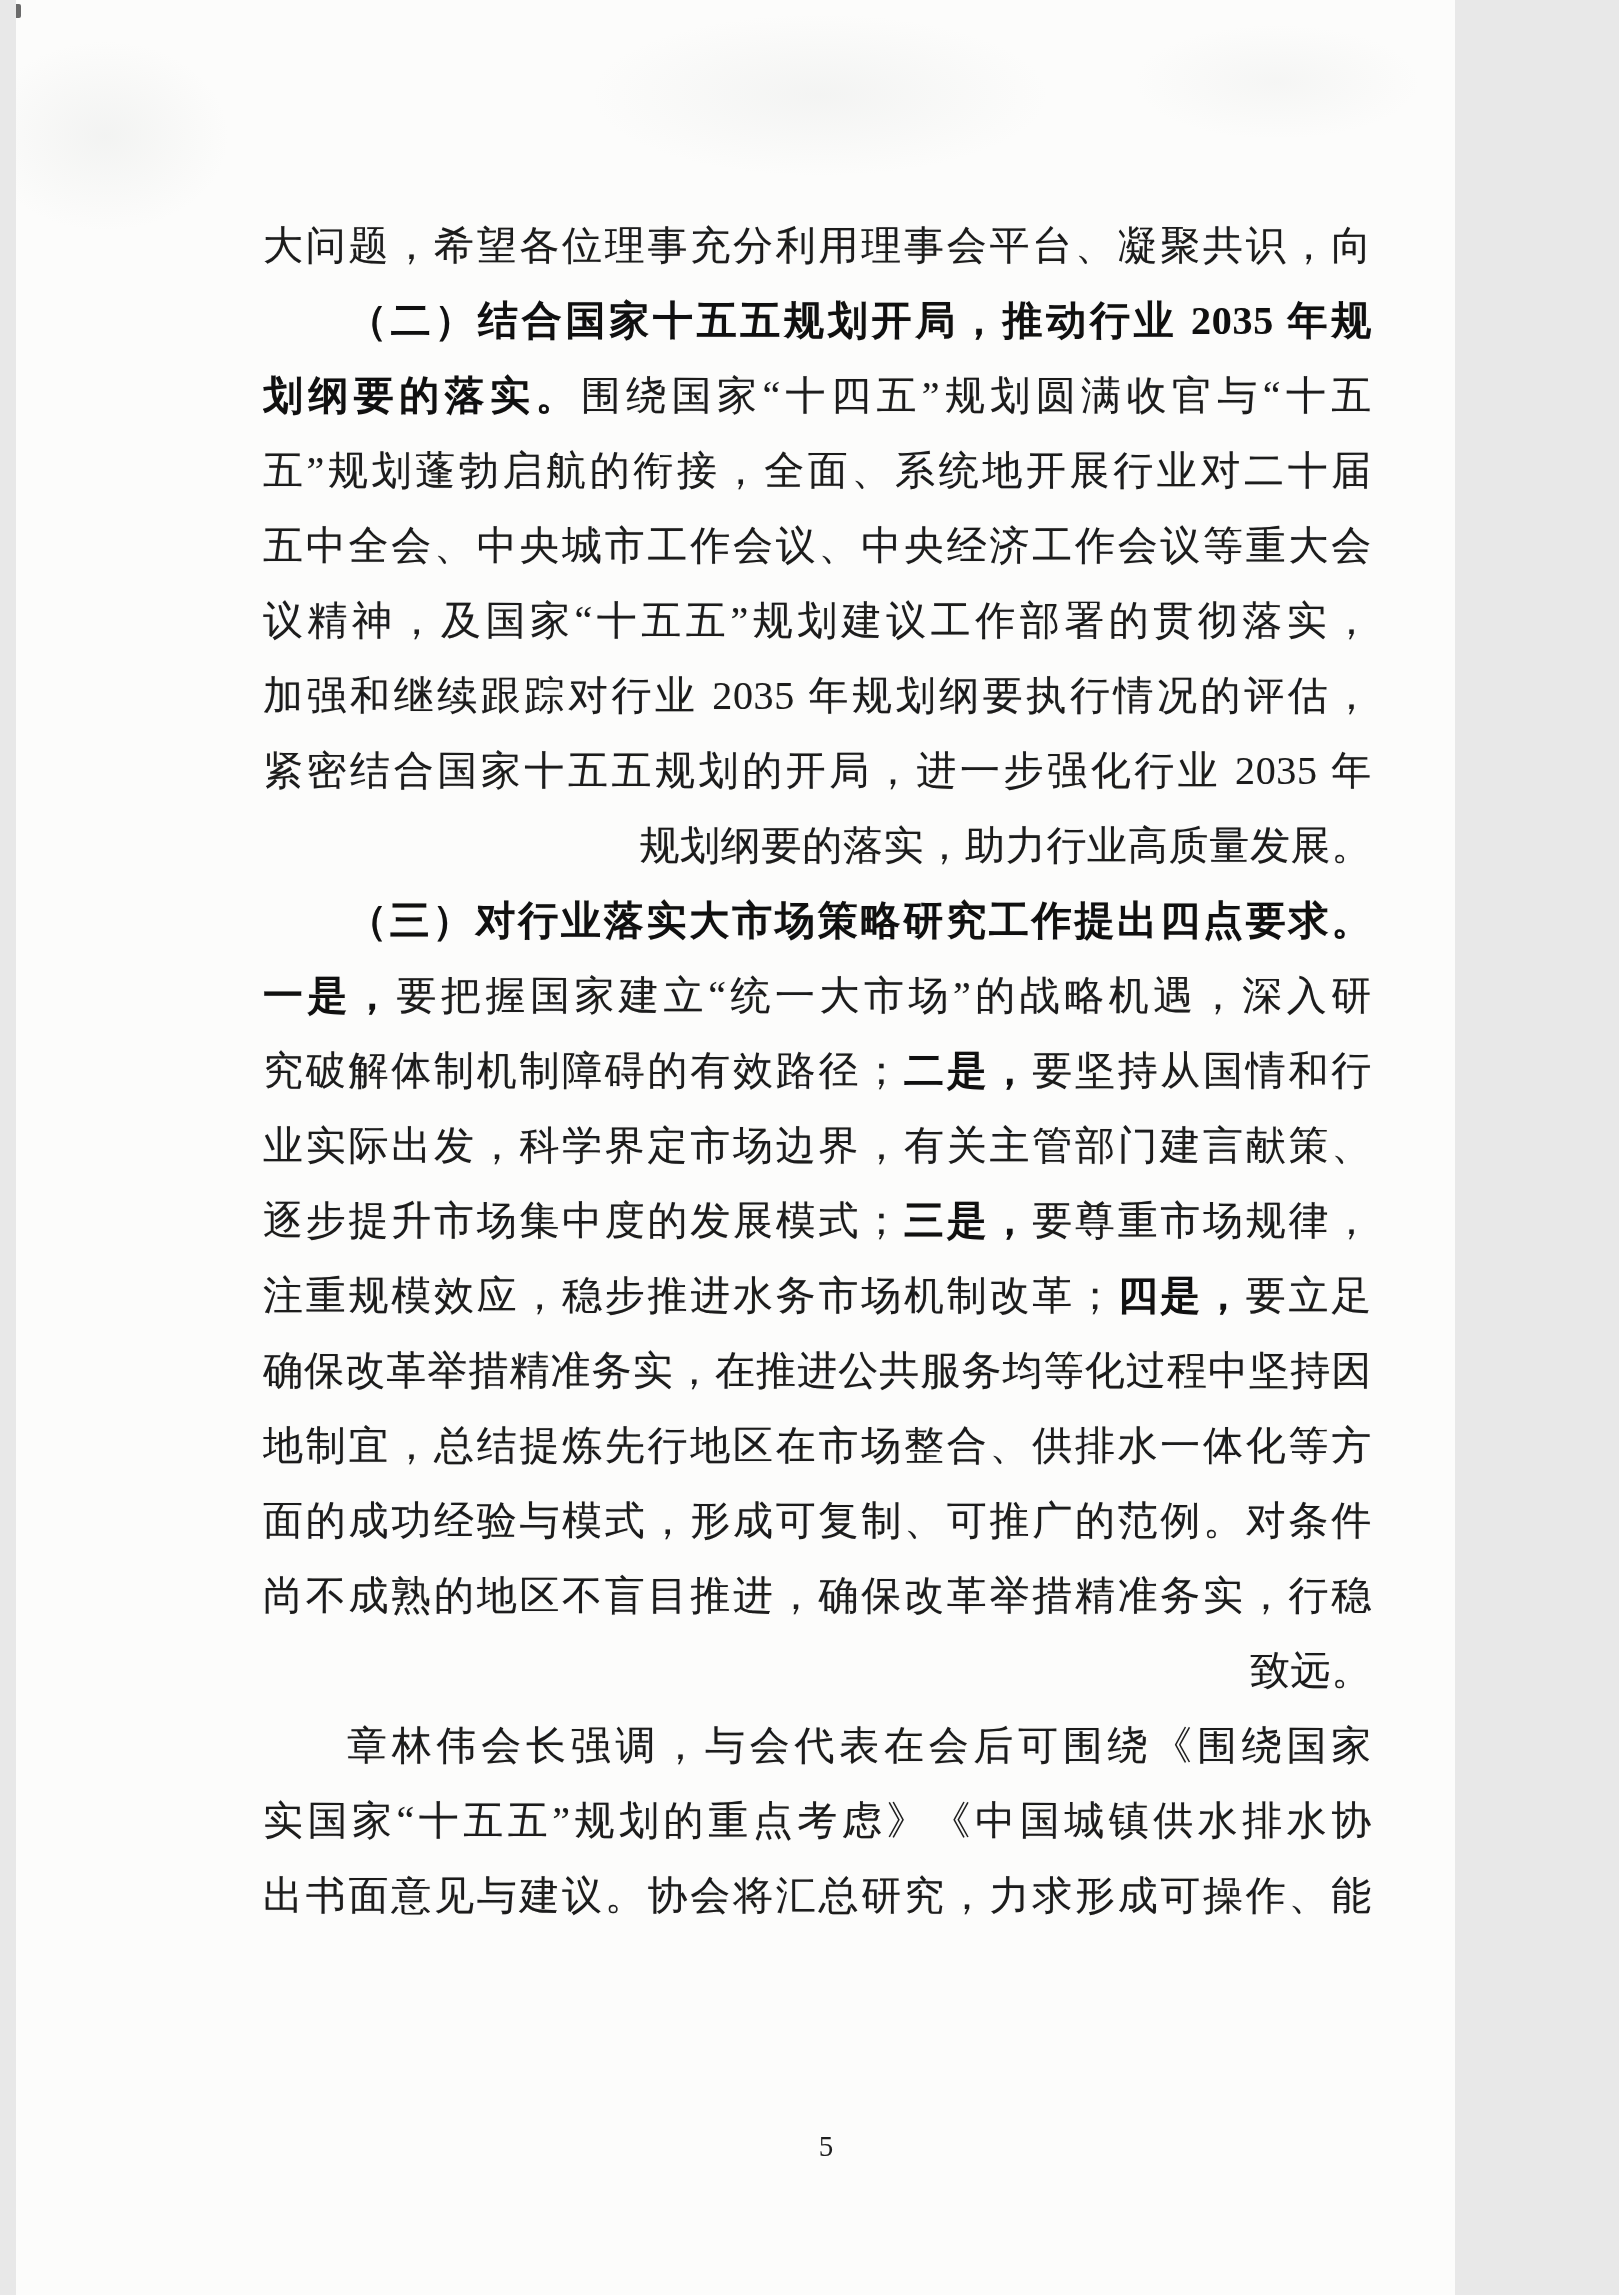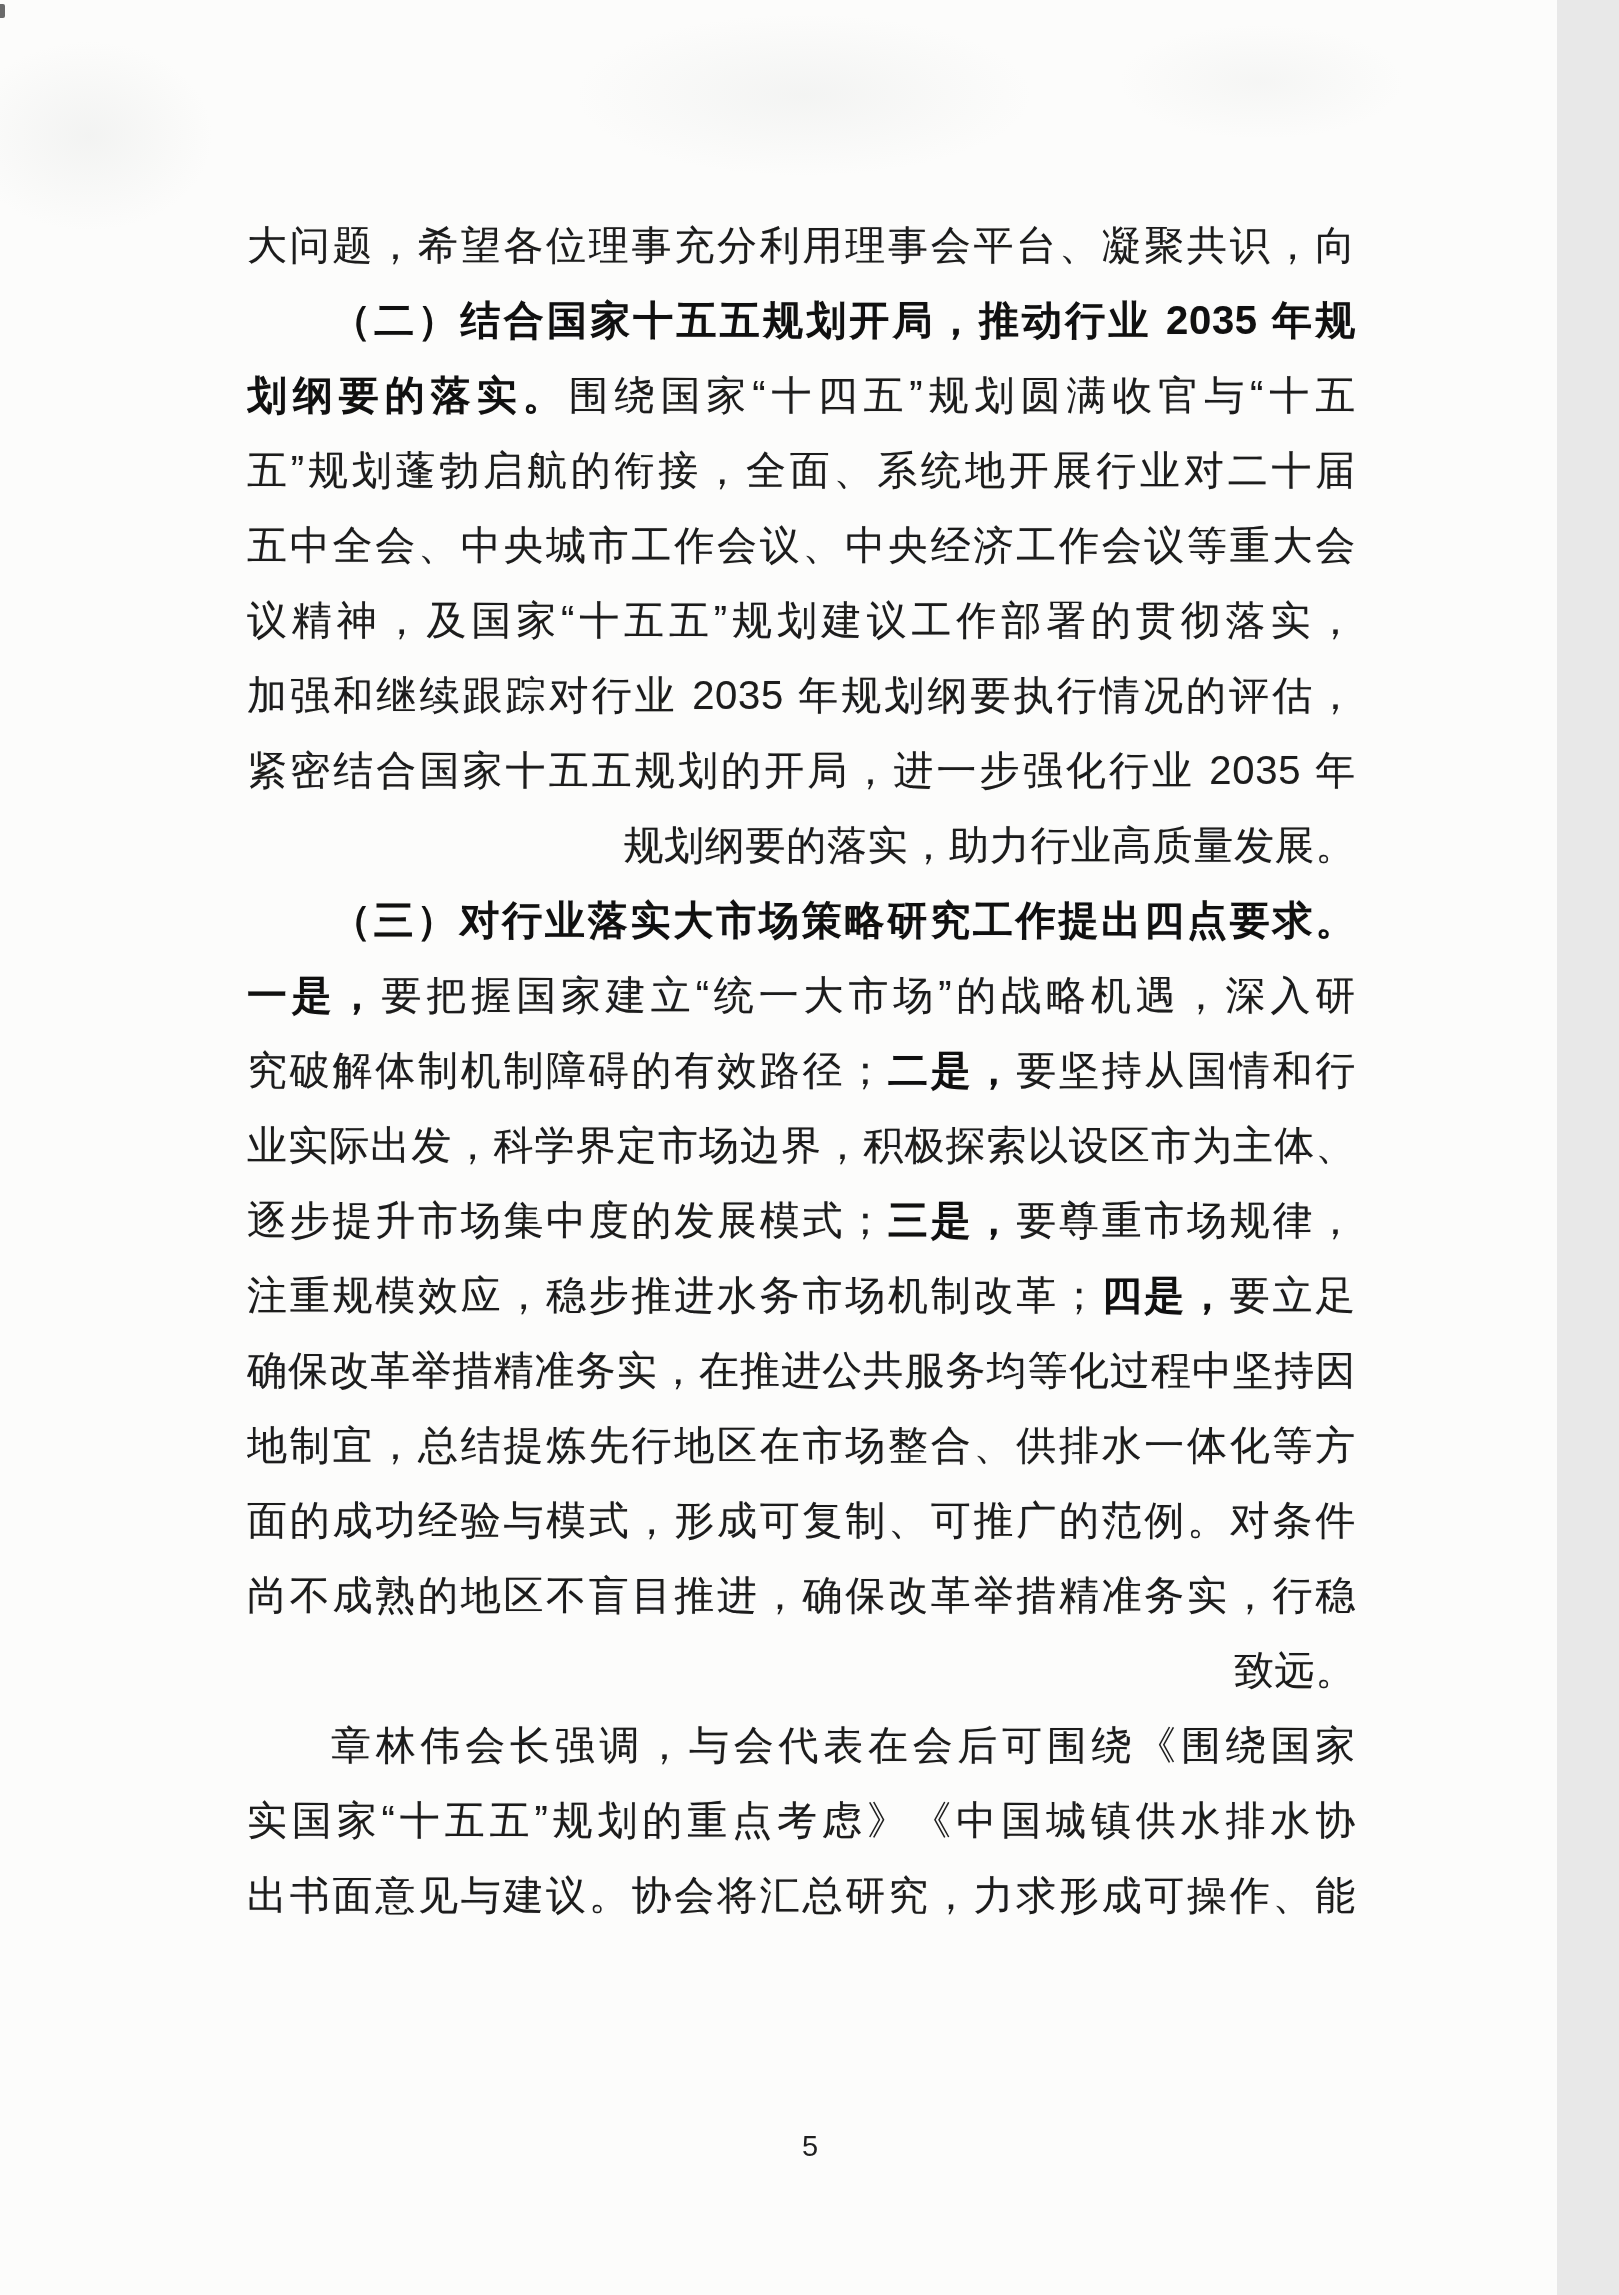--- a/index.html
+++ b/index.html
@@ -2,29 +2,30 @@
 <html style="font-size:11px"><head>
 <meta charset="utf-8">
 <style>
   html, body {
     margin: 0;
     padding: 0;
     background: #e8e8e8;
   }
   #page {
     position: relative;
-    width: 1557px;
+    width: 1439px;
     height: 2295px;
     background:
       radial-gradient(ellipse 177px 136px at 89px 136px, rgba(185,190,188,0.14), transparent 70%),
       radial-gradient(ellipse 327px 116px at 804px 95px, rgba(185,190,188,0.13), transparent 70%),
       radial-gradient(ellipse 204px 82px at 1261px 82px, rgba(185,190,188,0.10), transparent 70%),
       #fcfcfb;
     overflow: hidden;
-    font-family: Liberation Sans, sans-serif;
+    font-family: Liberation Serif, serif;
+    margin-left: 16px;
   }
   #corner-mark {
     position: absolute;
     left: 0px;
     top: 4.1px;
     width: 4.8px;
     height: 13.6px;
     background: #3a3a3a;
     border-radius: 0 2px 2px 0;
     opacity: 0.75;
@@ -79,21 +80,21 @@
       <div class="line justify"><span class="seg-bold">划纲要的落实。</span><span class="seg-regular">围绕国家“十四五”规划圆满收官与“十五</span></div>
       <div class="line justify"><span class="seg-regular">五”规划蓬勃启航的衔接，全面、系统地开展行业对二十届</span></div>
       <div class="line justify"><span class="seg-regular">五中全会、中央城市工作会议、中央经济工作会议等重大会</span></div>
       <div class="line justify"><span class="seg-regular">议精神，及国家“十五五”规划建议工作部署的贯彻落实，</span></div>
       <div class="line justify"><span class="seg-regular">加强和继续跟踪对行业 2035 年规划纲要执行情况的评估，</span></div>
       <div class="line justify"><span class="seg-regular">紧密结合国家十五五规划的开局，进一步强化行业 2035 年</span></div>
       <div class="line"><span class="seg-regular">规划纲要的落实，助力行业高质量发展。</span></div>
       <div class="line indent justify"><span class="seg-bold">（三）对行业落实大市场策略研究工作提出四点要求。</span></div>
       <div class="line justify"><span class="seg-bold">一是，</span><span class="seg-regular">要把握国家建立“统一大市场”的战略机遇，深入研</span></div>
       <div class="line justify"><span class="seg-regular">究破解体制机制障碍的有效路径；</span><span class="seg-bold">二是，</span><span class="seg-regular">要坚持从国情和行</span></div>
-      <div class="line justify"><span class="seg-regular">业实际出发，科学界定市场边界，积极探索以设区市为主体、</span></div>
+      <div class="line justify"><span class="seg-regular">业实际出发，科学界定市场边界，有关主管部门建言献策、</span></div>
       <div class="line justify"><span class="seg-regular">逐步提升市场集中度的发展模式；</span><span class="seg-bold">三是，</span><span class="seg-regular">要尊重市场规律，</span></div>
       <div class="line justify"><span class="seg-regular">注重规模效应，稳步推进水务市场机制改革；</span><span class="seg-bold">四是，</span><span class="seg-regular">要立足</span></div>
       <div class="line justify"><span class="seg-regular">确保改革举措精准务实，在推进公共服务均等化过程中坚持因</span></div>
       <div class="line justify"><span class="seg-regular">地制宜，总结提炼先行地区在市场整合、供排水一体化等方</span></div>
       <div class="line justify"><span class="seg-regular">面的成功经验与模式，形成可复制、可推广的范例。对条件</span></div>
       <div class="line justify"><span class="seg-regular">尚不成熟的地区不盲目推进，确保改革举措精准务实，行稳</span></div>
       <div class="line"><span class="seg-regular">致远。</span></div>
       <div class="line indent justify"><span class="seg-regular">章林伟会长强调，与会代表在会后可围绕《围绕国家</span></div>
       <div class="line justify"><span class="seg-regular">实国家“十五五”规划的重点考虑》《中国城镇供水排水协</span></div>
       <div class="line justify"><span class="seg-regular">出书面意见与建议。协会将汇总研究，力求形成可操作、能</span></div>

